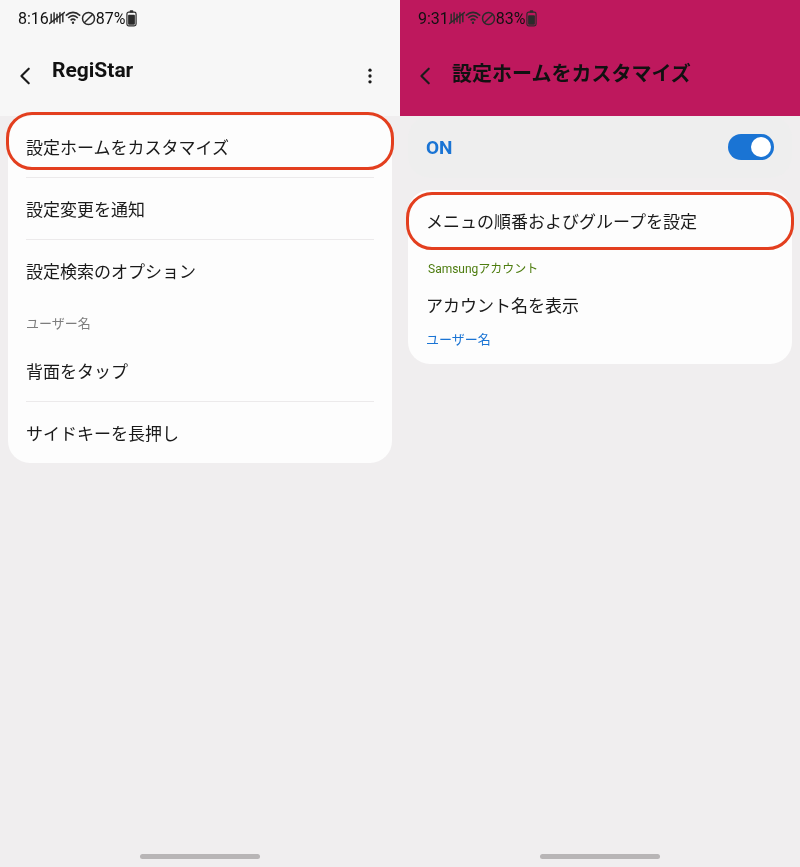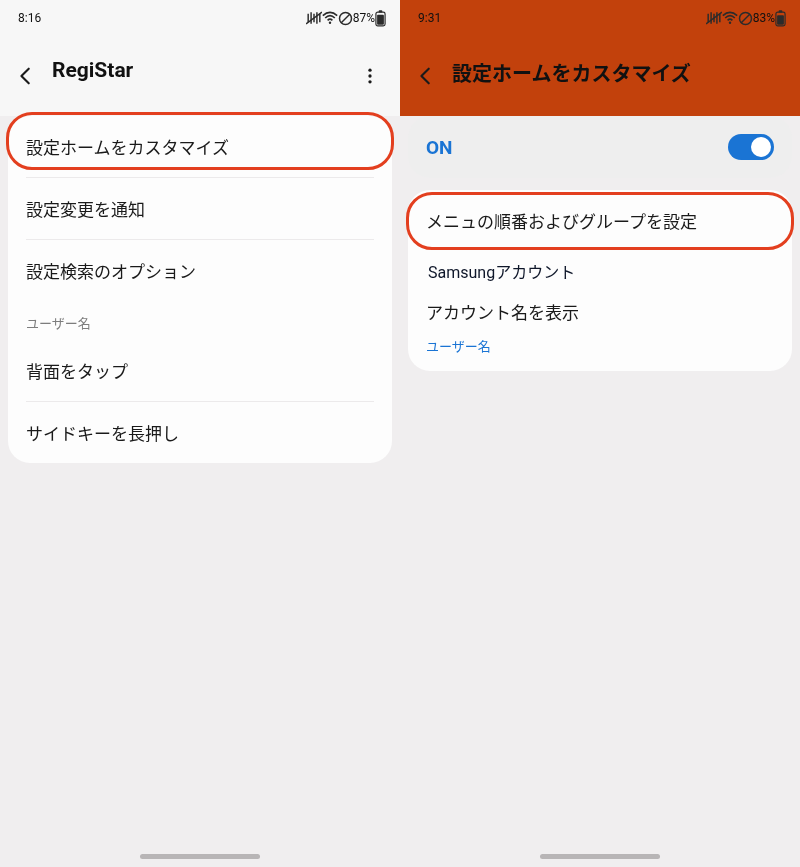--- a/index.html
+++ b/index.html
@@ -14,24 +14,24 @@
       width: 400px;
       height: 867px;
       background: #f0eeef;
       position: relative;
       display: flex;
       flex-direction: column;
     }
     .status-bar {
       height: 36px;
       display: flex;
-      justify-content: space-between;
+      justify-content: flex-start;
       align-items: center;
       padding: 0 14px 0 18px;
-      font-size: 12px;
+      font-size: 16px;
       color: #111;
       background: #f7f7f7;
     }
     .status-right { display: flex; align-items: center; gap: 0; }
     .ico { display: inline-flex; align-items: center; }
     .title-bar {
       display: flex;
       padding: 22px 12px 22px 8px;
       gap: 8px;
       background: #f7f7f7;
@@ -71,27 +71,27 @@
     .toggle-label { font-size: 19px; font-weight: 700; color: #1a74d4; }
     .switch {
       width: 46px; height: 26px; background: #1a74d4; border-radius: 14px; position: relative;
     }
     .switch::after {
       content:""; position:absolute; right:3px; top:3px; width:20px; height:20px; background:#fff; border-radius:50%;
     }
     .acct-row { padding: 10px 18px 16px 18px; }
     .acct-title { font-size: 17px; color:#1a1a1a; }
     .acct-sub { font-size: 13px; color:#1a74d4; margin-top: 12px; }
-    .section-head { font-size: 16px; color:#0f172a; padding: 8px 20px 6px 20px; }
+    .section-head { font-size: 12px; color:#4d7c0f; padding: 8px 20px 6px 20px; }
     .nav-handle {
       position: absolute; bottom: 8px; left: 50%; transform: translateX(-50%);
       width: 120px; height: 5px; background: #b8b5b6; border-radius: 3px;
     }
     .phone-left .title-bar, .phone-left .status-bar { background:#f7f7f7; }
-    .phone-right .title-bar, .phone-right .status-bar { background:#c2410c; }
+    .phone-right .title-bar, .phone-right .status-bar { background:#be185d; }
   </style>
 </head>
 <body>
 
 <div class="phone phone-left">
   <div class="status-bar">
     <span>8:16</span>
     <span class="status-right">
       <span class="ico">
         <svg width="16" height="14" viewBox="0 0 22 18">

